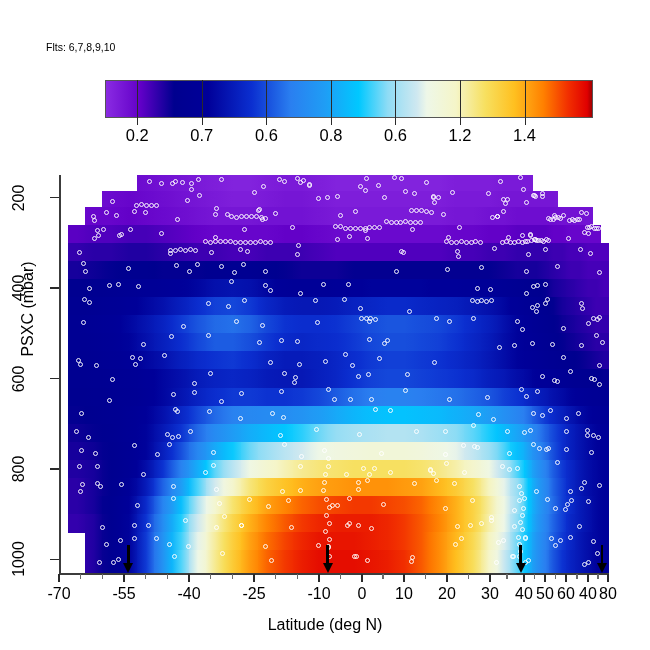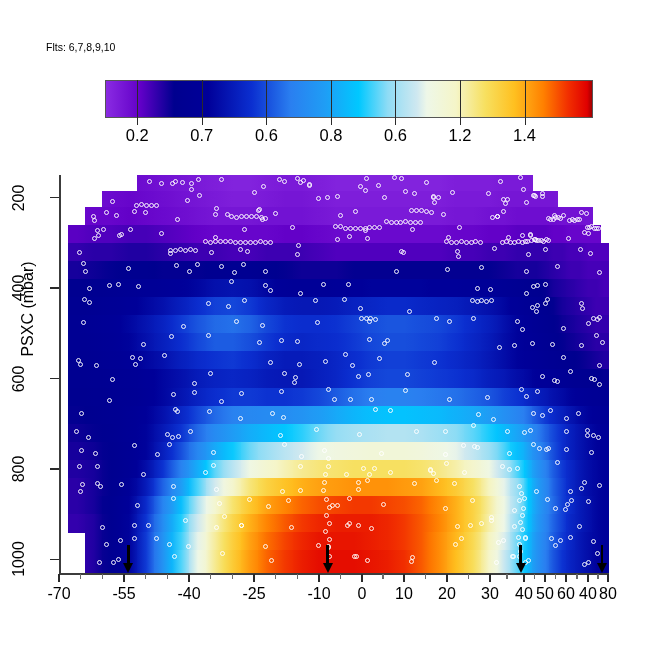--- a/index.html
+++ b/index.html
@@ -1423,20 +1423,21 @@
       <div class="pt" style="left: 461.713px; top: 330.577px;"></div>
       <div class="pt" style="left: 460.885px; top: 337.814px;"></div>
       <div class="pt" style="left: 458.705px; top: 345.05px;"></div>
       <div class="pt" style="left: 461.106px; top: 352.286px;"></div>
       <div class="pt" style="left: 457.479px; top: 359.523px;"></div>
       <div class="pt" style="left: 458.426px; top: 366.759px;"></div>
       <div class="pt" style="left: 458.654px; top: 373.995px;"></div>
     </div>
 
   <div id="y-axis-title">PSXC (mbar)</div>
+  <div id="x-axis-title">Latitude (deg N)</div>
 
 <div class="x-tick" style="left: 58.2px;"></div>
     <div class="x-lab" style="left: 59px;">-70</div>
     <div class="x-tick" style="left: 123.2px;"></div>
     <div class="x-lab" style="left: 124px;">-55</div>
     <div class="x-tick" style="left: 188.2px;"></div>
     <div class="x-lab" style="left: 189px;">-40</div>
     <div class="x-tick" style="left: 253.2px;"></div>
     <div class="x-lab" style="left: 254px;">-25</div>
     <div class="x-tick" style="left: 318.2px;"></div>

